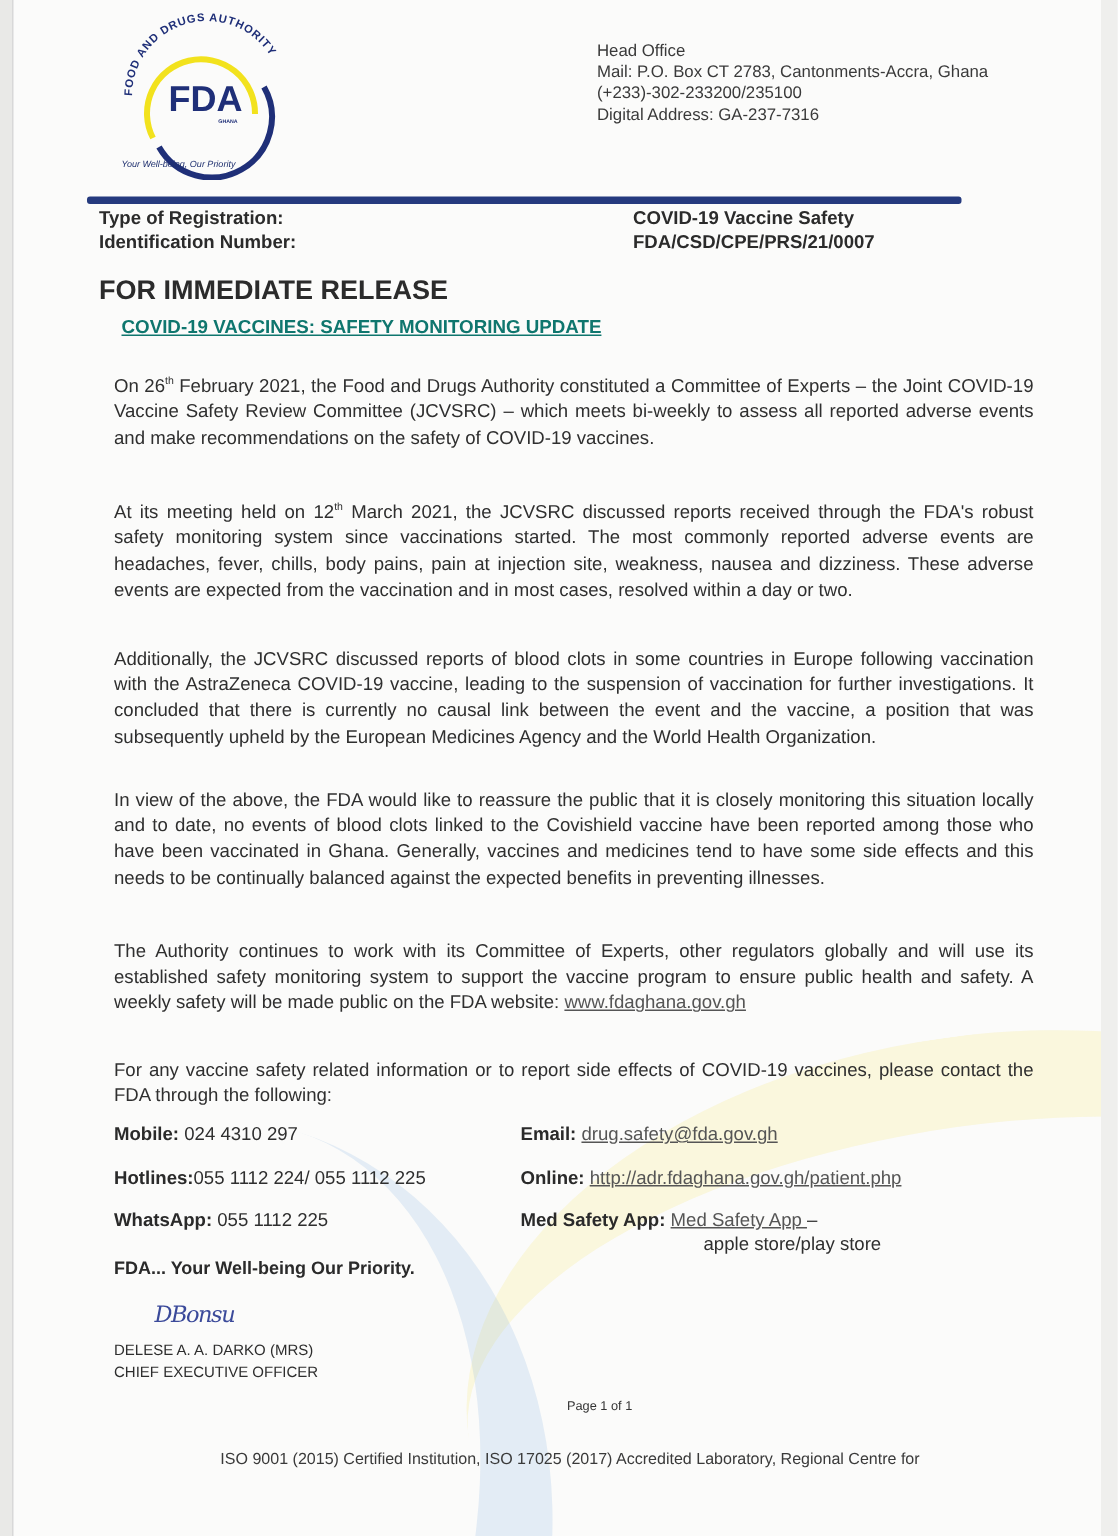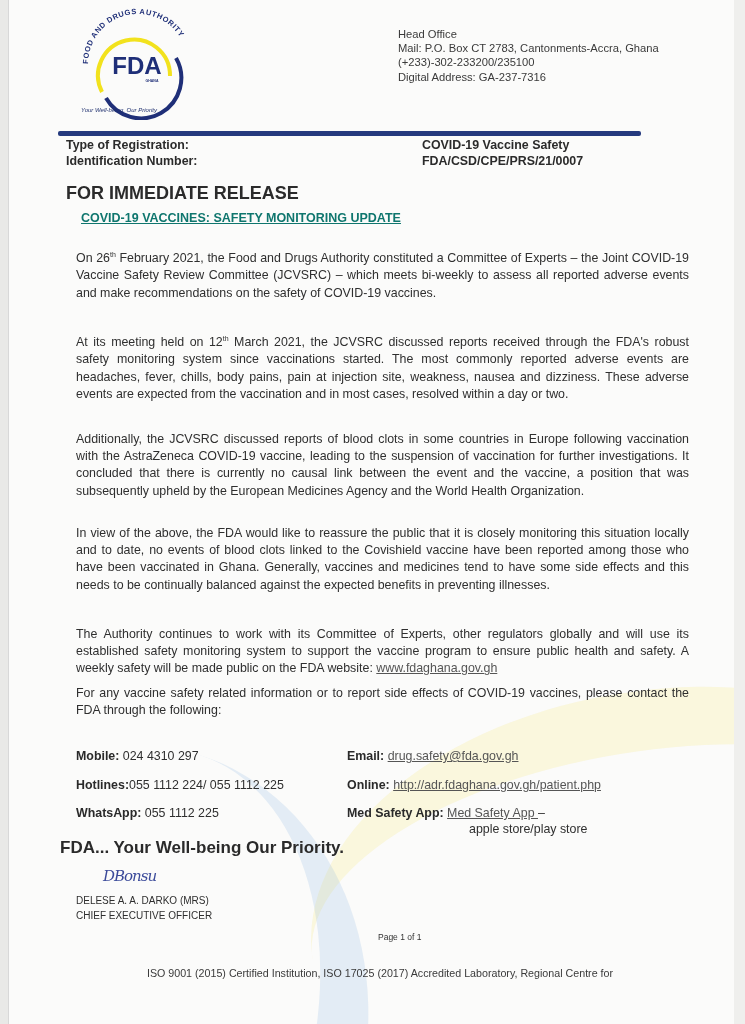--- a/index.html
+++ b/index.html
@@ -55,21 +55,21 @@
   }
   .para {
     position:absolute; left:76px; width:613px; font-size:12.4px; line-height:17.2px;
     text-align:justify; color:#2f2f2f;
   }
   .para sup { font-size:7px; }
   .link { text-decoration:underline; color:#555; }
   .contacts { position:absolute; left:76px; top:749px; width:620px; font-size:12.4px; color:#2f2f2f; }
   .crow { position:absolute; white-space:nowrap; }
   .crow b { color:#2a2a2a; }
-  .slogan { position:absolute; left:60px; top:838px; font-size:17px; font-weight:bold; color:#2a2a2a; }
+  .slogan { position:absolute; left:76px; top:838px; font-size:12px; font-weight:bold; color:#2a2a2a; }
   .signature {
     position:absolute; left:103px; top:867px; font-family:"DejaVu Serif", serif;
     font-style:italic; font-size:15px; color:#3b4a9a; letter-spacing:-1px;
   }
   .signer { position:absolute; left:76px; top:893px; font-size:10px; line-height:15px; color:#2e2e2e; }
   .pageno { position:absolute; left:352px; top:932px; font-size:8.5px; color:#333;padding-left:26px; }
   .footer {
     position:absolute; left:60px; top:966px; width:640px; text-align:center;
     font-size:10.7px; line-height:15px; color:#3a3a3a;
   }
@@ -122,21 +122,21 @@
 <div class="para" style="top:246px;"><span>On 26</span><sup>th</sup><span> February 2021, the Food and Drugs Authority constituted a Committee of Experts – the Joint COVID-19 Vaccine Safety Review Committee (JCVSRC) – which meets bi-weekly to assess all reported adverse events and make recommendations on the safety of COVID-19 vaccines.</span></div>
 
 <div class="para" style="top:330px;"><span>At its meeting held on 12</span><sup>th</sup><span> March 2021, the JCVSRC discussed reports received through the FDA's robust safety monitoring system since vaccinations started. The most commonly reported adverse events are headaches, fever, chills, body pains, pain at injection site, weakness, nausea and dizziness. These adverse events are expected from the vaccination and in most cases, resolved within a day or two.</span></div>
 
 <div class="para" style="top:431px;">Additionally, the JCVSRC discussed reports of blood clots in some countries in Europe following vaccination with the AstraZeneca COVID-19 vaccine, leading to the suspension of vaccination for further investigations. It concluded that there is currently no causal link between the event and the vaccine, a position that was subsequently upheld by the European Medicines Agency and the World Health Organization.</div>
 
 <div class="para" style="top:525px;">In view of the above, the FDA would like to reassure the public that it is closely monitoring this situation locally and to date, no events of blood clots linked to the Covishield vaccine have been reported among those who have been vaccinated in Ghana. Generally, vaccines and medicines tend to have some side effects and this needs to be continually balanced against the expected benefits in preventing illnesses.</div>
 
 <div class="para" style="top:626px;"><span>The Authority continues to work with its Committee of Experts, other regulators globally and will use its established safety monitoring system to support the vaccine program to ensure public health and safety. A weekly safety will be made public on the FDA website: </span><span class="link">www.fdaghana.gov.gh</span></div>
 
-<div class="para" style="top:685px;">For any vaccine safety related information or to report side effects of COVID-19 vaccines, please contact the FDA through the following:</div>
+<div class="para" style="top:705px;">For any vaccine safety related information or to report side effects of COVID-19 vaccines, please contact the FDA through the following:</div>
 
 <div class="contacts">
   <div class="crow" style="left:0;top:0;"><b>Mobile:</b><span> 024 4310 297</span></div>
   <div class="crow" style="left:0;top:29px;"><b>Hotlines:</b><span>055 1112 224/ 055 1112 225</span></div>
   <div class="crow" style="left:0;top:57px;"><b>WhatsApp:</b><span> 055 1112 225</span></div>
 
   <div class="crow" style="left:271px;top:0;"><b>Email:</b> <span class="link">drug.safety@fda.gov.gh</span></div>
   <div class="crow" style="left:271px;top:29px;"><b>Online:</b> <span class="link">http://adr.fdaghana.gov.gh/patient.php</span></div>
   <div class="crow" style="left:271px;top:57px;"><b>Med Safety App:</b> <span class="link">Med Safety App </span><span>–</span></div>
   <div class="crow" style="left:393px;top:73px;">apple store/play store</div>

